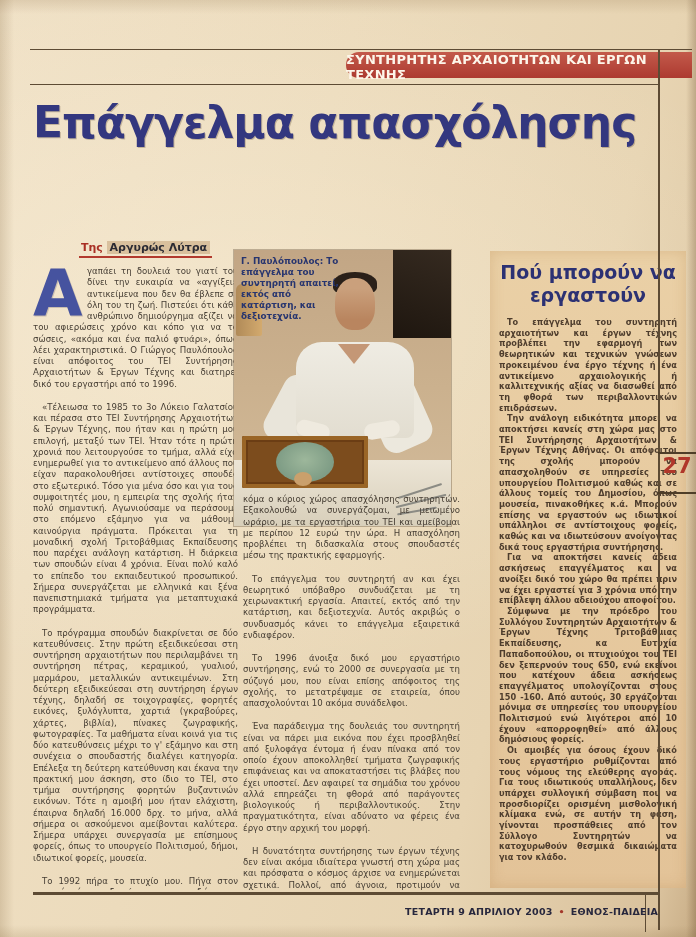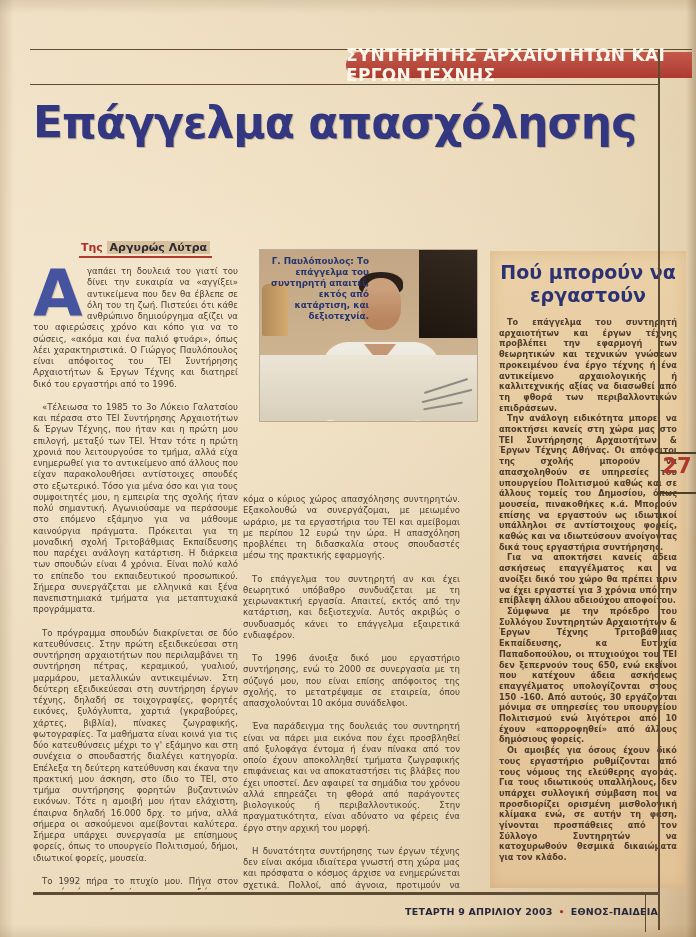--- a/index.html
+++ b/index.html
@@ -14,43 +14,43 @@
     background:linear-gradient(90deg,rgba(120,90,50,.20) 0,rgba(120,90,50,0) 14px),
                linear-gradient(270deg,rgba(90,60,30,.28) 0,rgba(90,60,30,0) 10px),
                linear-gradient(0deg,rgba(120,90,50,.15) 0,rgba(120,90,50,0) 12px),
                linear-gradient(180deg,rgba(140,110,70,.18) 0,rgba(140,110,70,0) 14px);}
   .rule{position:absolute;background:#5d4b34;}
   
   .kicker-gray{position:absolute;left:238px;top:52px;width:110px;height:26px;border-radius:14px;
     background:linear-gradient(180deg,#c4bfb6,#a9a399);display:flex;align-items:center;justify-content:center;
     font-weight:bold;font-size:13px;letter-spacing:.5px;color:#23263a;}
   .kicker-red{position:absolute;left:346px;top:52px;width:346px;height:26px;border-radius:14px 0 0 14px;
-    background:linear-gradient(180deg,#c35a4b,#ad3a30);display:flex;align-items:center;justify-content:center;
-    font-weight:bold;font-size:17px;letter-spacing:.3px;color:#fdf6ea;}
+    background:linear-gradient(180deg,#c35a4b,#ad3a30);display:flex;align-items:flex-start;justify-content:center;
+    font-weight:bold;font-size:13px;letter-spacing:.3px;color:#fdf6ea;}
   
   .headline{position:absolute;left:33px;top:92px;width:640px;color:#33377f;
     font-weight:bold;font-size:44px;letter-spacing:-1px;line-height:62px;
     text-shadow:1px 1px 0 rgba(60,40,20,.25);}
   
   .byline{position:absolute;left:33px;top:241px;width:205px;text-align:center;font-size:11px;font-weight:bold;}
   .byline .inner{display:inline-block;border-bottom:2px solid #b23a2e;padding:0 2px 2px 2px;margin-left:20px;}
   .byline .who{color:#a92f24;}
   .byline .name{color:#2a2a33;background:rgba(175,135,85,.38);padding:0 3px;}
   
   .col{position:absolute;overflow:hidden;color:#453d33;font-size:8.6px;line-height:11.25px;text-align:justify;}
   .col p{margin:0;}
   .col p.ind{text-indent:9px;margin-top:12px;}
   #col1{left:33px;top:266px;width:205px;height:624px;}
   #col2{left:243px;top:494px;width:217px;height:397px;}
   .dropcap{float:left;font-size:64px;line-height:52px;height:54px;width:50px;
     font-weight:bold;color:#46539f;margin:2px 4px 0 0;text-shadow:1px 1px 0 rgba(40,30,60,.2);}
   
-  #photo{position:absolute;left:260px;top:250px;width:217px;height:171px;overflow:hidden;
+  #photo{position:absolute;left:234px;top:250px;width:217px;height:276px;overflow:hidden;
     background:linear-gradient(180deg,#c2a685 0%,#cbb18e 50%,#d3bc9c 100%);
-    box-shadow:0 0 0 1px rgba(90,70,45,.35);text-align:right;}
+    box-shadow:0 0 0 1px rgba(90,70,45,.35);}
   .ph-dark{position:absolute;right:0;top:0;width:58px;height:88px;background:linear-gradient(200deg,#352a20,#1e160f);}
   .ph-shelf{position:absolute;left:0;bottom:0;width:100%;height:66px;background:linear-gradient(180deg,#ece5d6,#d8cfba);}
   .ph-stool{position:absolute;left:2px;top:34px;width:26px;height:52px;background:linear-gradient(90deg,#b08a58,#d3aa6e);border-radius:6px 6px 2px 2px;}
   .ph-arm-l{position:absolute;left:38px;top:128px;width:52px;height:70px;background:#e9e5da;transform:rotate(28deg);border-radius:14px;}
   .ph-arm-r{position:absolute;left:138px;top:126px;width:52px;height:74px;background:#ece8dd;transform:rotate(-24deg);border-radius:14px;}
   .ph-torso{position:absolute;left:62px;top:92px;width:118px;height:96px;background:linear-gradient(180deg,#efece3,#e2ddd0);border-radius:26px 26px 8px 8px;}
   .ph-collar{position:absolute;left:104px;top:94px;width:32px;height:20px;background:#c49776;clip-path:polygon(0 0,100% 0,50% 100%);}
   .ph-head{position:absolute;left:101px;top:28px;width:40px;height:52px;background:linear-gradient(180deg,#caa07c 20%,#b9855f 80%);border-radius:46% 46% 42% 42%;}
   .ph-hair{position:absolute;left:99px;top:22px;width:44px;height:22px;background:#2a2019;border-radius:50% 50% 30% 30%;}
   .ph-glove-l{position:absolute;left:62px;top:172px;width:34px;height:16px;background:#efeadf;border-radius:8px;transform:rotate(14deg);}

